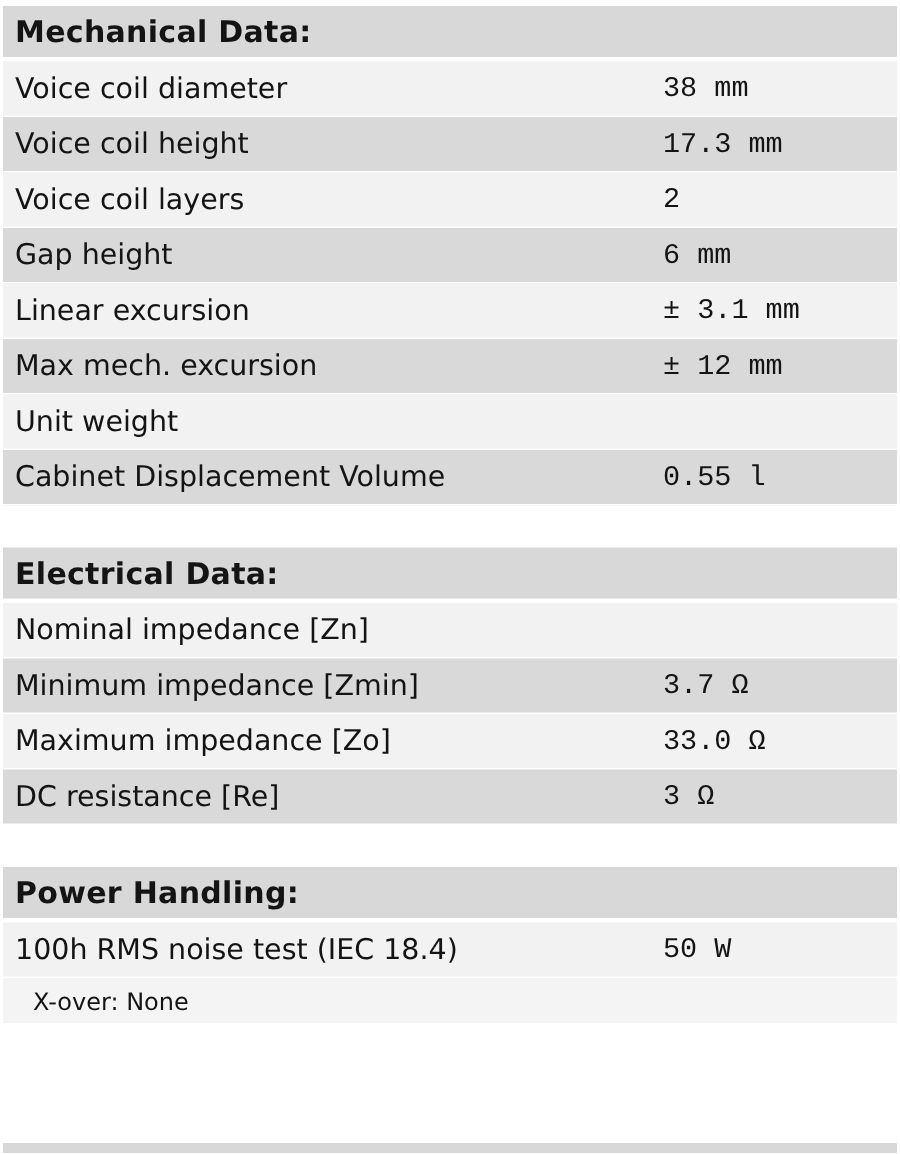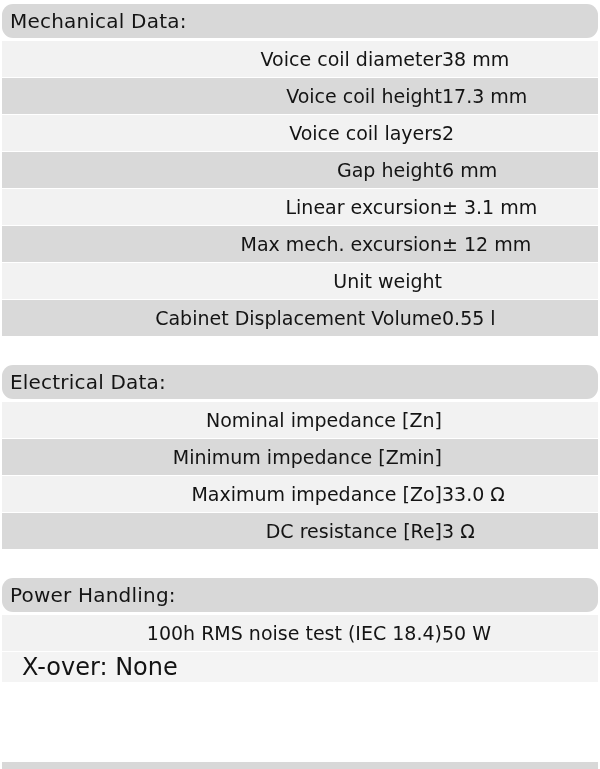--- a/index.html
+++ b/index.html
@@ -28,45 +28,44 @@
   .section { margin-bottom: 28px; }
   .section:last-of-type { margin-bottom: 0; }
   .section-header {
     height: 34px;
     background: var(--header-band);
     display: flex;
     align-items: center;
     padding-left: 8px;
     margin-bottom: 3px;
     font-size: 20px;
-    font-weight: normal;
+    font-weight: bold;
     letter-spacing: 0.2px;
-    border-radius: 11px;
   }
   .rows { width: 100%; }
   .spec-row {
     height: 37px;
     border-bottom: 1px solid #ffffff;
     display: grid;
     grid-template-columns: 432px 1fr;
     align-items: center;
     padding-left: 8px;
     font-size: 19px;
   }
   .rows .spec-row:nth-child(odd)  { background: var(--row-light); }
   .rows .spec-row:nth-child(even) { background: var(--row-dark); }
-  .spec-label { white-space: nowrap; text-align: right; }
-  .spec-value { white-space: nowrap; }
+  .spec-label { white-space: nowrap; }
+  .spec-value { white-space: nowrap; font-family: Liberation Mono, monospace; }
   .note-row {
     height: 30px;
     background: var(--note-bg);
     display: flex;
     align-items: center;
     padding-left: 20px;
-    font-size: 24px;
+    font-size: 16px;
   }
   .next-section-band {
     position: absolute;
     left: 2px;
     right: 2px;
     bottom: 0;
     height: 7px;
     background: var(--header-band);
   }
 </style>
@@ -125,20 +124,21 @@
     <div class="section-header">
       <span>Electrical Data:</span>
     </div>
     <div class="rows">
   <div class="spec-row">
     <span class="spec-label">Nominal impedance [Zn]</span>
   </div>
 
   <div class="spec-row">
     <span class="spec-label">Minimum impedance [Zmin]</span>
+    <span class="spec-value">3.7 Ω</span>
   </div>
 
   <div class="spec-row">
     <span class="spec-label">Maximum impedance [Zo]</span>
     <span class="spec-value">33.0 Ω</span>
   </div>
 
   <div class="spec-row">
     <span class="spec-label">DC resistance [Re]</span>
     <span class="spec-value">3 Ω</span>

